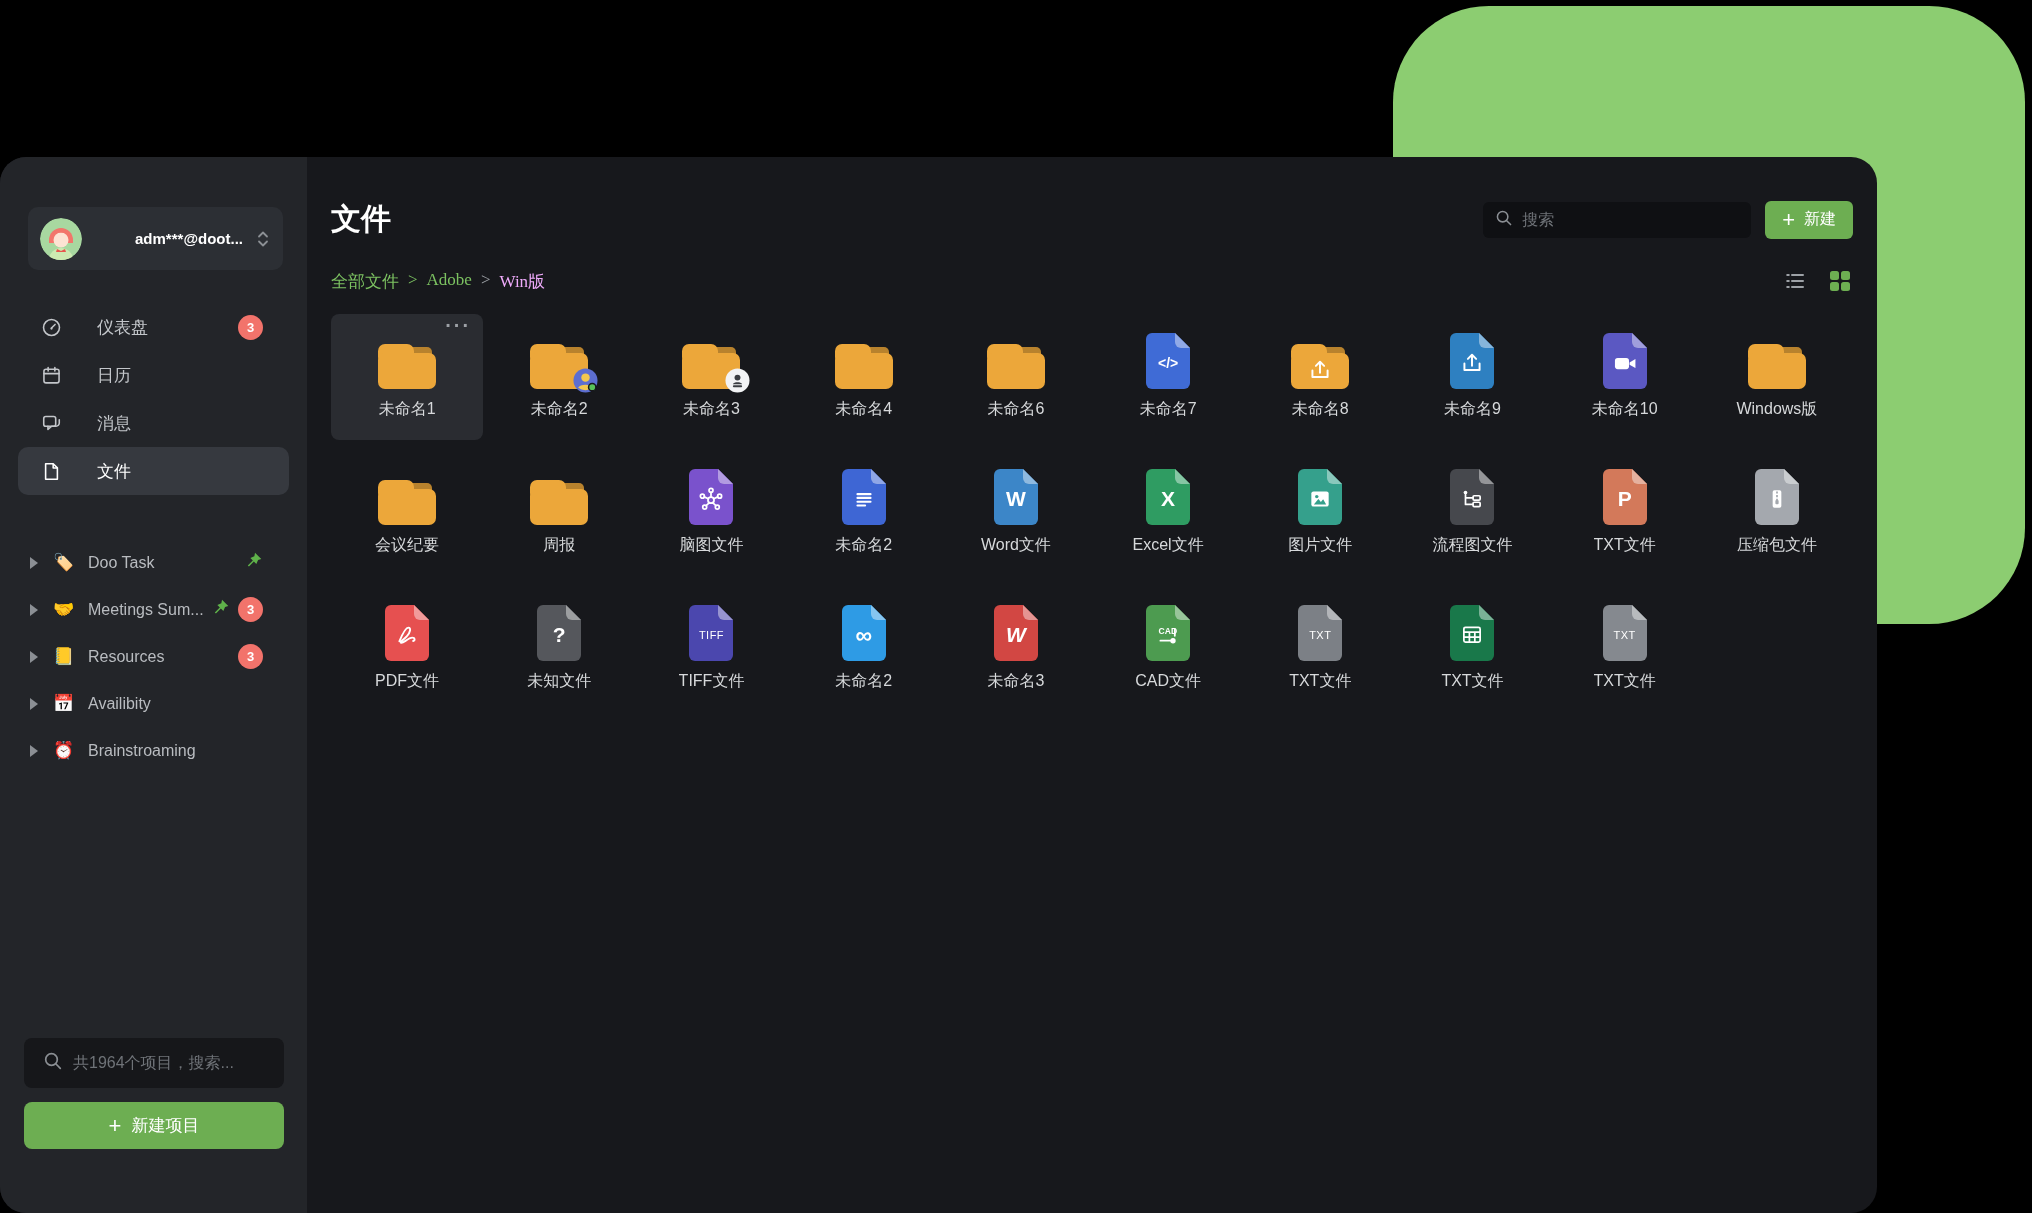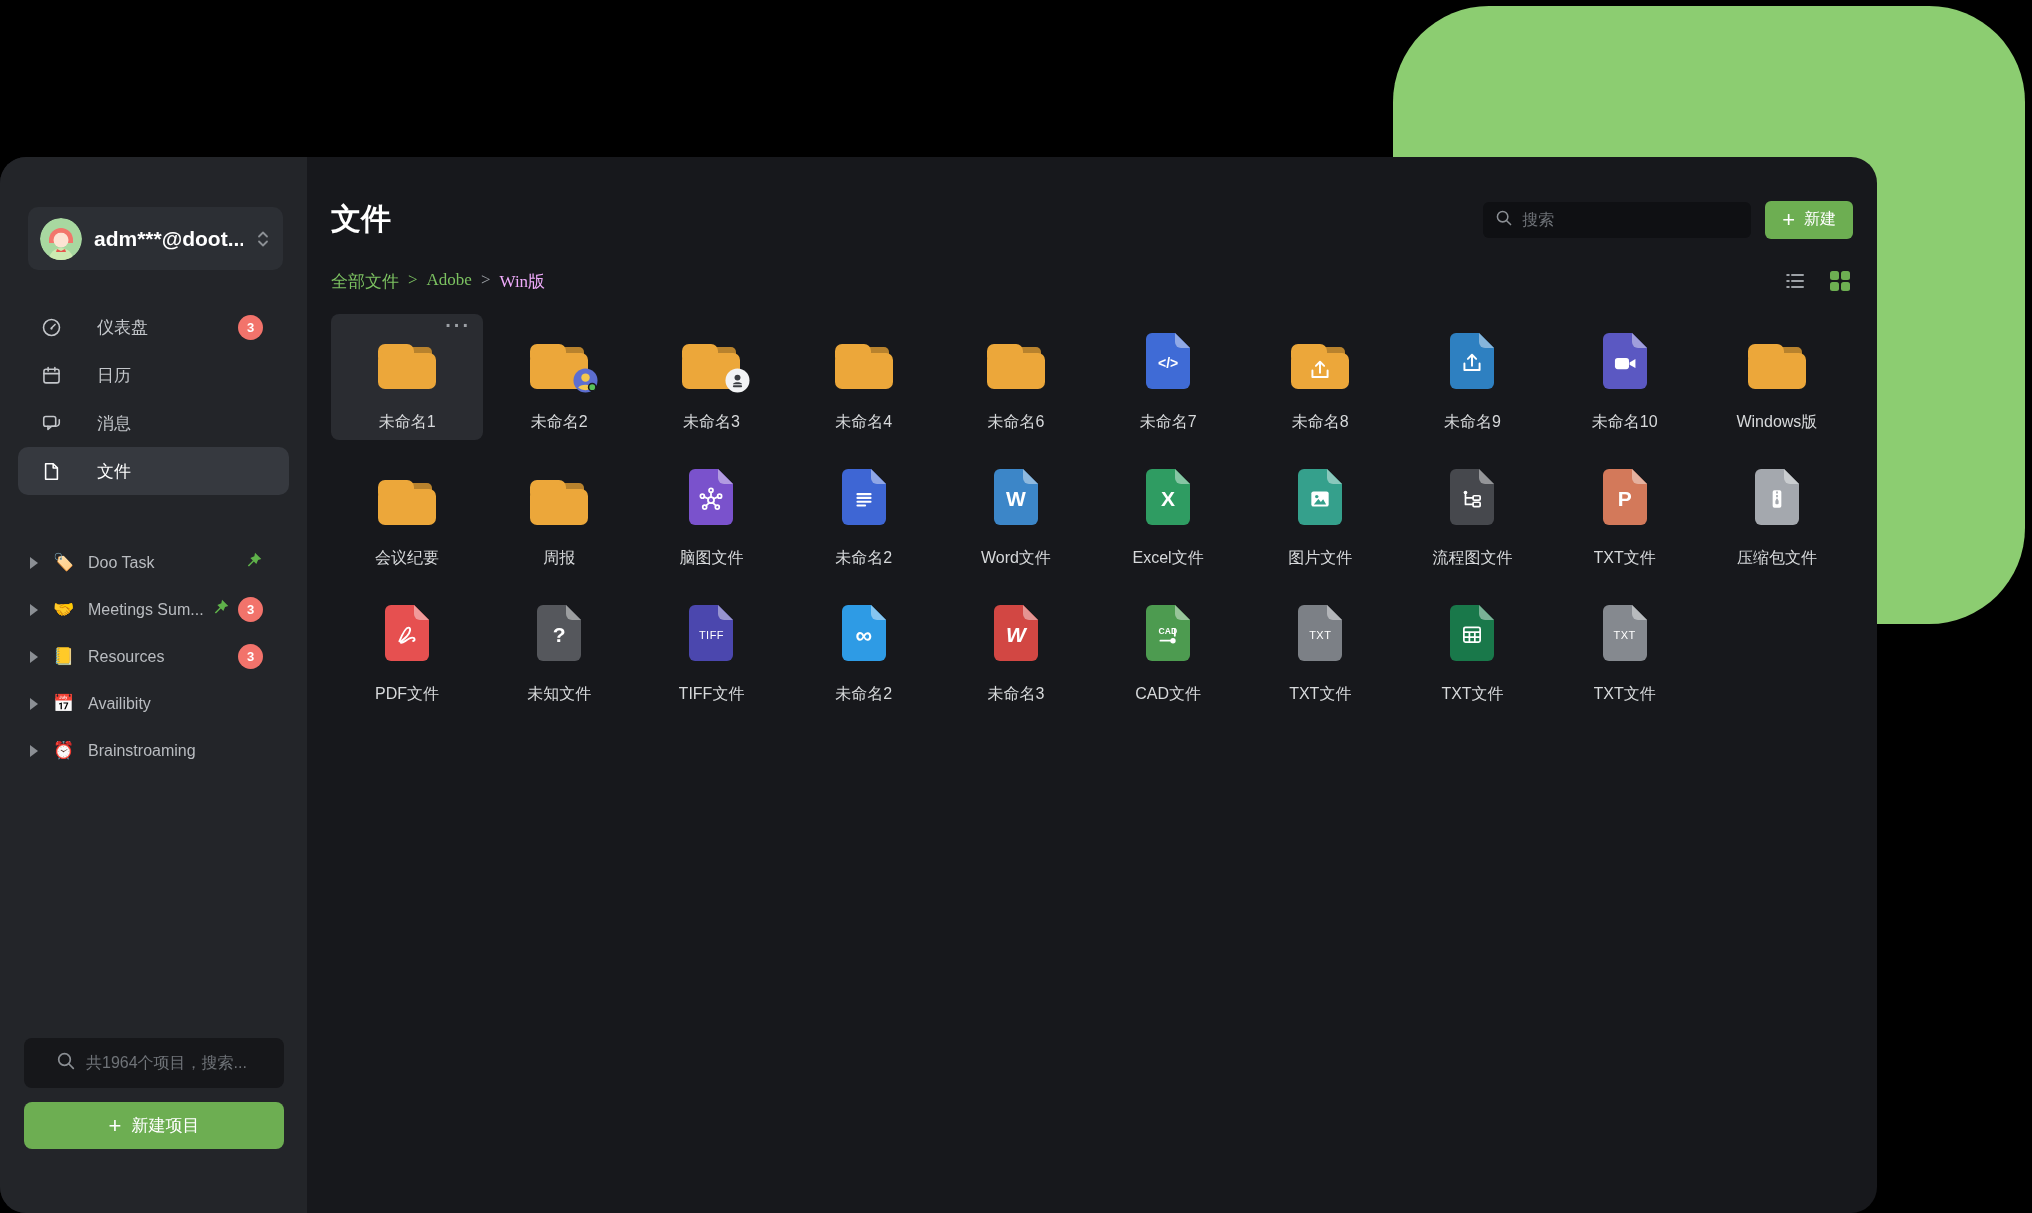--- a/index.html
+++ b/index.html
@@ -11,42 +11,42 @@
     background:#8ccd71; border-radius:96px; }
 
   .app { position:absolute; left:0; top:157px; width:1877px; height:1056px;
     background:#17181c; border-radius:26px; display:flex; overflow:hidden; }
 
   
   .sidebar { width:307px; flex-shrink:0; background:#232529; display:flex; flex-direction:column; }
   .user-pill { margin:50px 24px 0 28px; height:63px; background:#2c2f34; border-radius:10px;
     display:flex; align-items:center; gap:12px; padding:0 12px; cursor:pointer; }
   .avatar { width:42px; height:42px; border-radius:50%; overflow:hidden; flex-shrink:0; }
-  .user-name { color:#fff; font-weight:bold; font-size:21px; flex:1; white-space:nowrap; overflow:hidden;text-align:right; }
+  .user-name { color:#fff; font-weight:bold; font-size:15px; flex:1; white-space:nowrap; overflow:hidden;text-align:right; }
   .chev-ud { color:#8b8f94; display:flex; }
 
   .nav { margin-top:33px; padding:0 18px; display:flex; flex-direction:column; }
   .side-item { height:48px; border-radius:10px; display:flex; align-items:center;
     padding:0 26px 0 22px; gap:35px; color:#c3c6ca; font-size:17px; cursor:pointer; }
   .side-item.selected { background:#36393f; color:#fff; }
   .nav-ic { display:flex; width:22px; justify-content:center; }
   .badge { margin-left:auto; background:#f2736b; color:#fff; min-width:25px; height:25px;
     border-radius:13px; font-size:13px; font-weight:bold; display:flex; align-items:center; justify-content:center; }
 
   .projects { margin-top:44px; padding:0 18px; display:flex; flex-direction:column; }
   .project-item { height:47px; display:flex; align-items:center; padding:0 26px 0 12px;
     color:#b9bcc0; font-size:16px; cursor:pointer; }
   .caret { width:0; height:0; border-left:8px solid #8b8f94; border-top:6px solid transparent;
     border-bottom:6px solid transparent; margin-right:14px; flex-shrink:0; }
   .proj-emoji { width:24px; margin-right:12px; font-size:17px; text-align:center; }
   .proj-right { margin-left:auto; display:flex; align-items:center; gap:8px; }
 
   .side-spacer { flex:1; }
   .side-search { margin:0 23px 14px 24px; height:50px; background:#16171a; border-radius:8px;
-    display:flex; align-items:center; gap:10px; padding:0 32px; flex-shrink:0; }
+    display:flex; align-items:center; gap:10px; padding:0 19px; flex-shrink:0; }
   .side-search input, .top-search input { background:transparent; border:none; outline:none;
     color:#c3c6ca; font-size:16px; width:100%; font-family:"Liberation Sans",sans-serif; }
   .side-search input::placeholder, .top-search input::placeholder { color:#6f7378; }
   .new-project-btn { margin:0 23px 64px 24px; height:47px; background:#6dae52; border:none;
     border-radius:8px; color:#fff; font-size:17px; display:flex; align-items:center;
     justify-content:center; gap:10px; cursor:pointer; flex-shrink:0; font-family:"Liberation Sans",sans-serif; }
   .plus { font-size:22px; font-weight:normal; line-height:1; }
 
   
   .main { flex:1; display:flex; flex-direction:column; padding:0 24px; min-width:0; }
@@ -79,21 +79,21 @@
   .doc-glyph { position:absolute; left:0; top:8px; width:44px; height:44px;
     display:flex; align-items:center; justify-content:center; }
   .folder-box { position:relative; width:58px; height:48px; }
   .folder-glyph { position:absolute; left:0; top:12px; width:58px; height:34px;
     display:flex; align-items:center; justify-content:center; }
   .g-big { color:#fff; font-size:21px; font-weight:bold; }
   .g-small { color:#fff; font-size:11px; font-weight:normal; letter-spacing:0.5px; }
   .g-code { color:#fff; font-size:14px; font-weight:bold; }
   .g-inf { color:#fff; font-size:23px; font-weight:bold; line-height:0; }
   .file-badge { position:absolute; right:-10px; bottom:-4px; width:25px; height:25px; }
-  .file-label { margin-top:23px; font-size:16px; color:#d7d9db; max-width:140px;
+  .file-label { margin-top:10px; font-size:16px; color:#d7d9db; max-width:140px;
     white-space:nowrap; overflow:hidden; }
 </style>
 </head>
 <body>
 
 <div class="stage">
   <div class="green-shape"></div>
 
   <div class="app">
 

